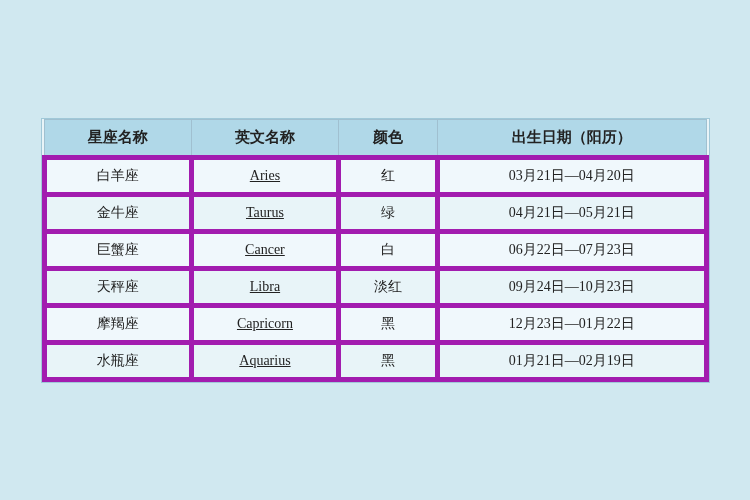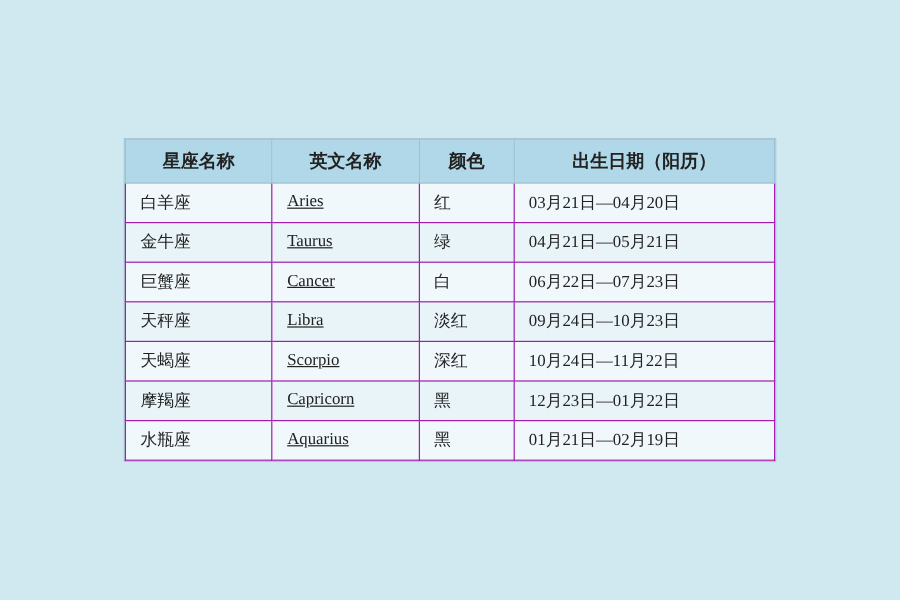--- a/index.html
+++ b/index.html
@@ -14,21 +14,21 @@
       background-color: #d0e8f0;
       display: flex;
       align-items: center;
       justify-content: center;
       font-family: "SimSun", "宋体", serif;
     }
 
     .table-container {
       background-color: #e8f4f8;
       border: 1px solid #a0c8d8;
-      width: 544px;
+      width: 669px;
     }
 
     table {
       width: 100%;
       border-collapse: collapse;
     }
 
     thead tr {
       background-color: #b0d8e8;
     }
@@ -44,23 +44,23 @@
 
     tbody tr {
       background-color: #f0f8fc;
     }
 
     tbody tr:nth-child(even) {
       background-color: #e8f4f8;
     }
 
     td {
-      border: 1px solid #a21caf;
+      border: 5px solid #a21caf;
       padding: 7px 12px;
-      text-align: left;
+      text-align: center;
       font-size: 14px;
       color: #222;
     }
 
     td.english {
       font-family: "Times New Roman", serif;
       font-size: 14px;
       text-decoration: underline;
     }
   </style>
@@ -96,26 +96,20 @@
           <td>白</td>
           <td>06月22日—07月23日</td>
         </tr>
         <tr>
           <td>天秤座</td>
           <td class="english">Libra</td>
           <td>淡红</td>
           <td>09月24日—10月23日</td>
         </tr>
         <tr>
-          <td>天蝎座</td>
-          <td class="english">Scorpio</td>
-          <td>深红</td>
-          <td>10月24日—11月22日</td>
-        </tr>
-        <tr>
           <td>摩羯座</td>
           <td class="english">Capricorn</td>
           <td>黑</td>
           <td>12月23日—01月22日</td>
         </tr>
         <tr>
           <td>水瓶座</td>
           <td class="english">Aquarius</td>
           <td>黑</td>
           <td>01月21日—02月19日</td>

